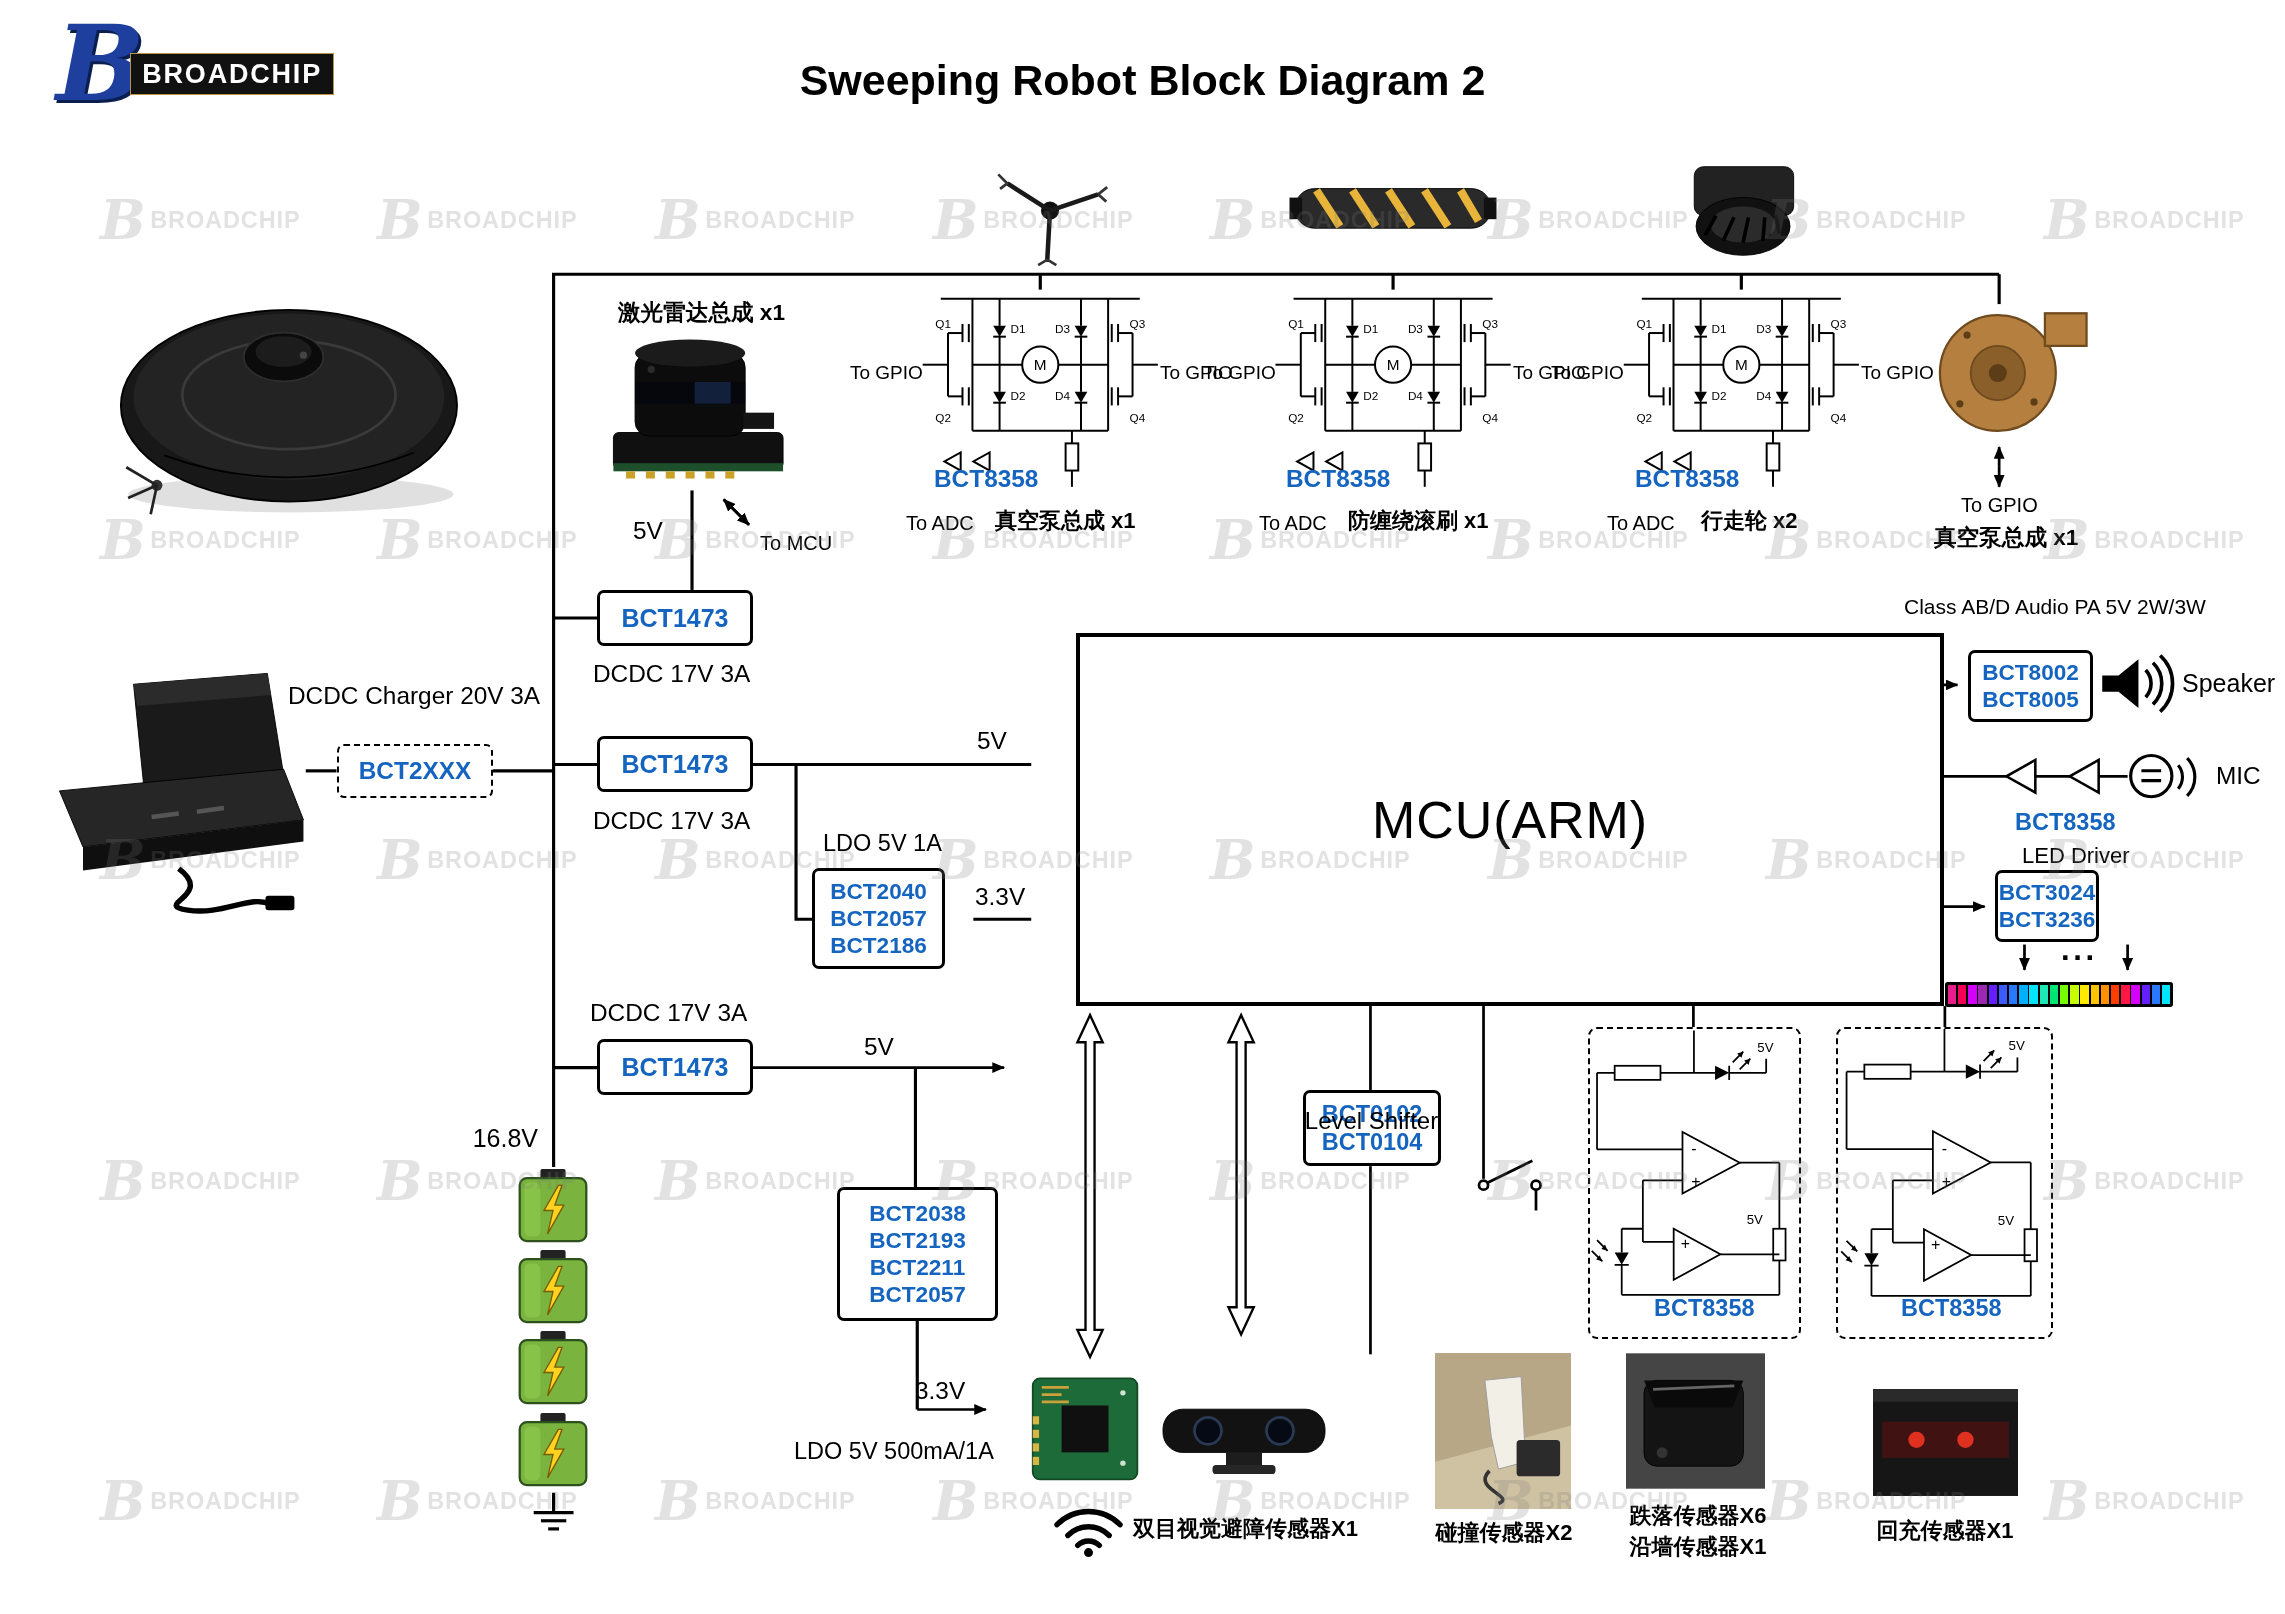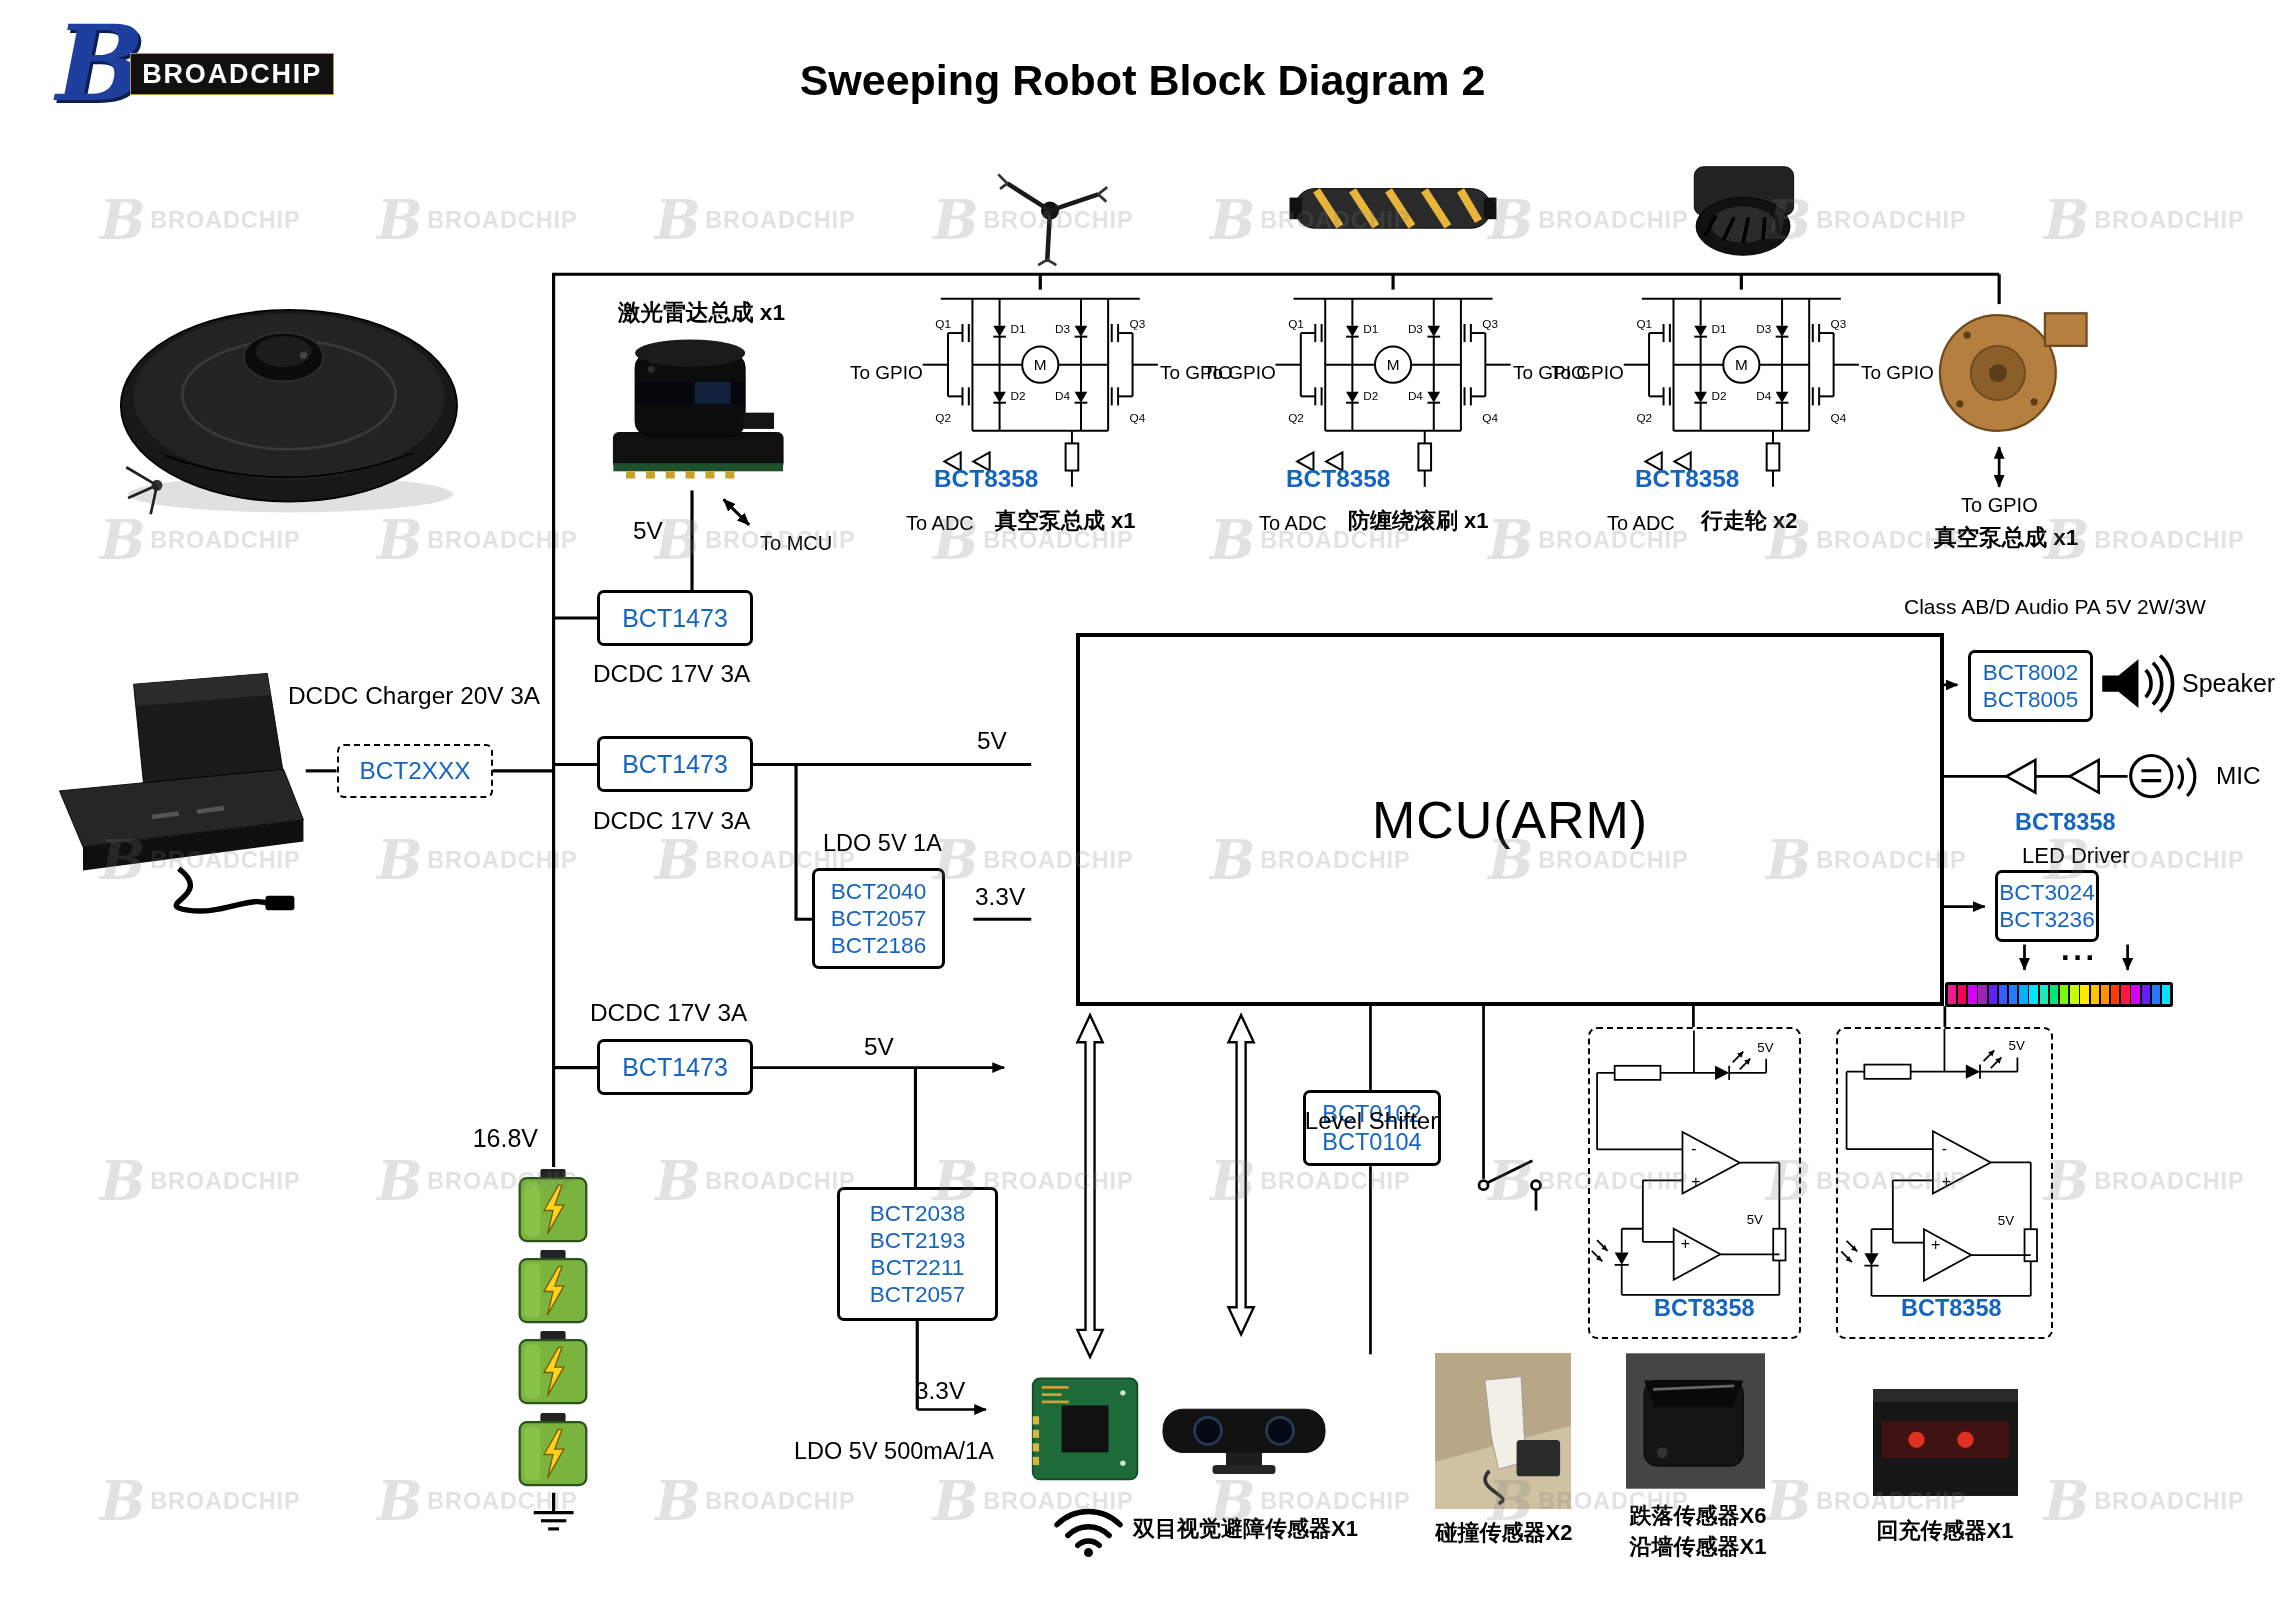--- a/index.html
+++ b/index.html
@@ -5,21 +5,21 @@
   *{margin:0;padding:0;box-sizing:border-box;}
   body{background:#fff;font-family:"Liberation Sans",sans-serif;}
   .canvas{position:relative;width:2285px;height:1615px;background:#fff;overflow:hidden;}
   svg.layer{position:absolute;left:0;top:0;z-index:1;}
   .photo{position:absolute;z-index:2;}
   .lbl{position:absolute;z-index:4;color:#000;white-space:nowrap;line-height:1.15;}
   .blue{color:var(--chip,#1565c0);font-weight:bold;}
   .bold{font-weight:bold;}
   .chipbox{position:absolute;z-index:4;background:#fff;border:3.2px solid #000;border-radius:7px;
     display:flex;flex-direction:column;align-items:center;justify-content:center;
-    color:var(--chip,#1565c0);font-weight:normal;line-height:1.2;text-align:center;}
+    color:var(--chip,#1565c0);font-weight:bold;line-height:1.2;text-align:center;}
   .chipbox.dashed{border-style:dashed;border-width:2.7px;}
   .mcu{position:absolute;z-index:2;background:#fff;border:4.5px solid #000;
     display:flex;align-items:center;justify-content:center;margin-left:45px;}
   .mcu span{font-size:52px;color:#000;letter-spacing:0.9px;}
   .irbox{position:absolute;z-index:2;background:#fff;border:2.7px dashed #000;border-radius:9px;}
   .title{position:absolute;left:0;right:0;top:56px;text-align:center;font-size:43px;font-weight:bold;z-index:4;}
   .logo{position:absolute;left:56px;top:20px;z-index:4;display:flex;align-items:flex-end;}
   .logo-b{font-family:"DejaVu Serif",serif;font-style:italic;font-weight:900;font-size:105px;line-height:.82;
     color:var(--brand,#1e3f9e);text-shadow:2.7px 2.7px 0 #0a1f4d;}
   .logo-name{background:#111;color:#fff;font-weight:bold;font-size:27px;letter-spacing:1.8px;

